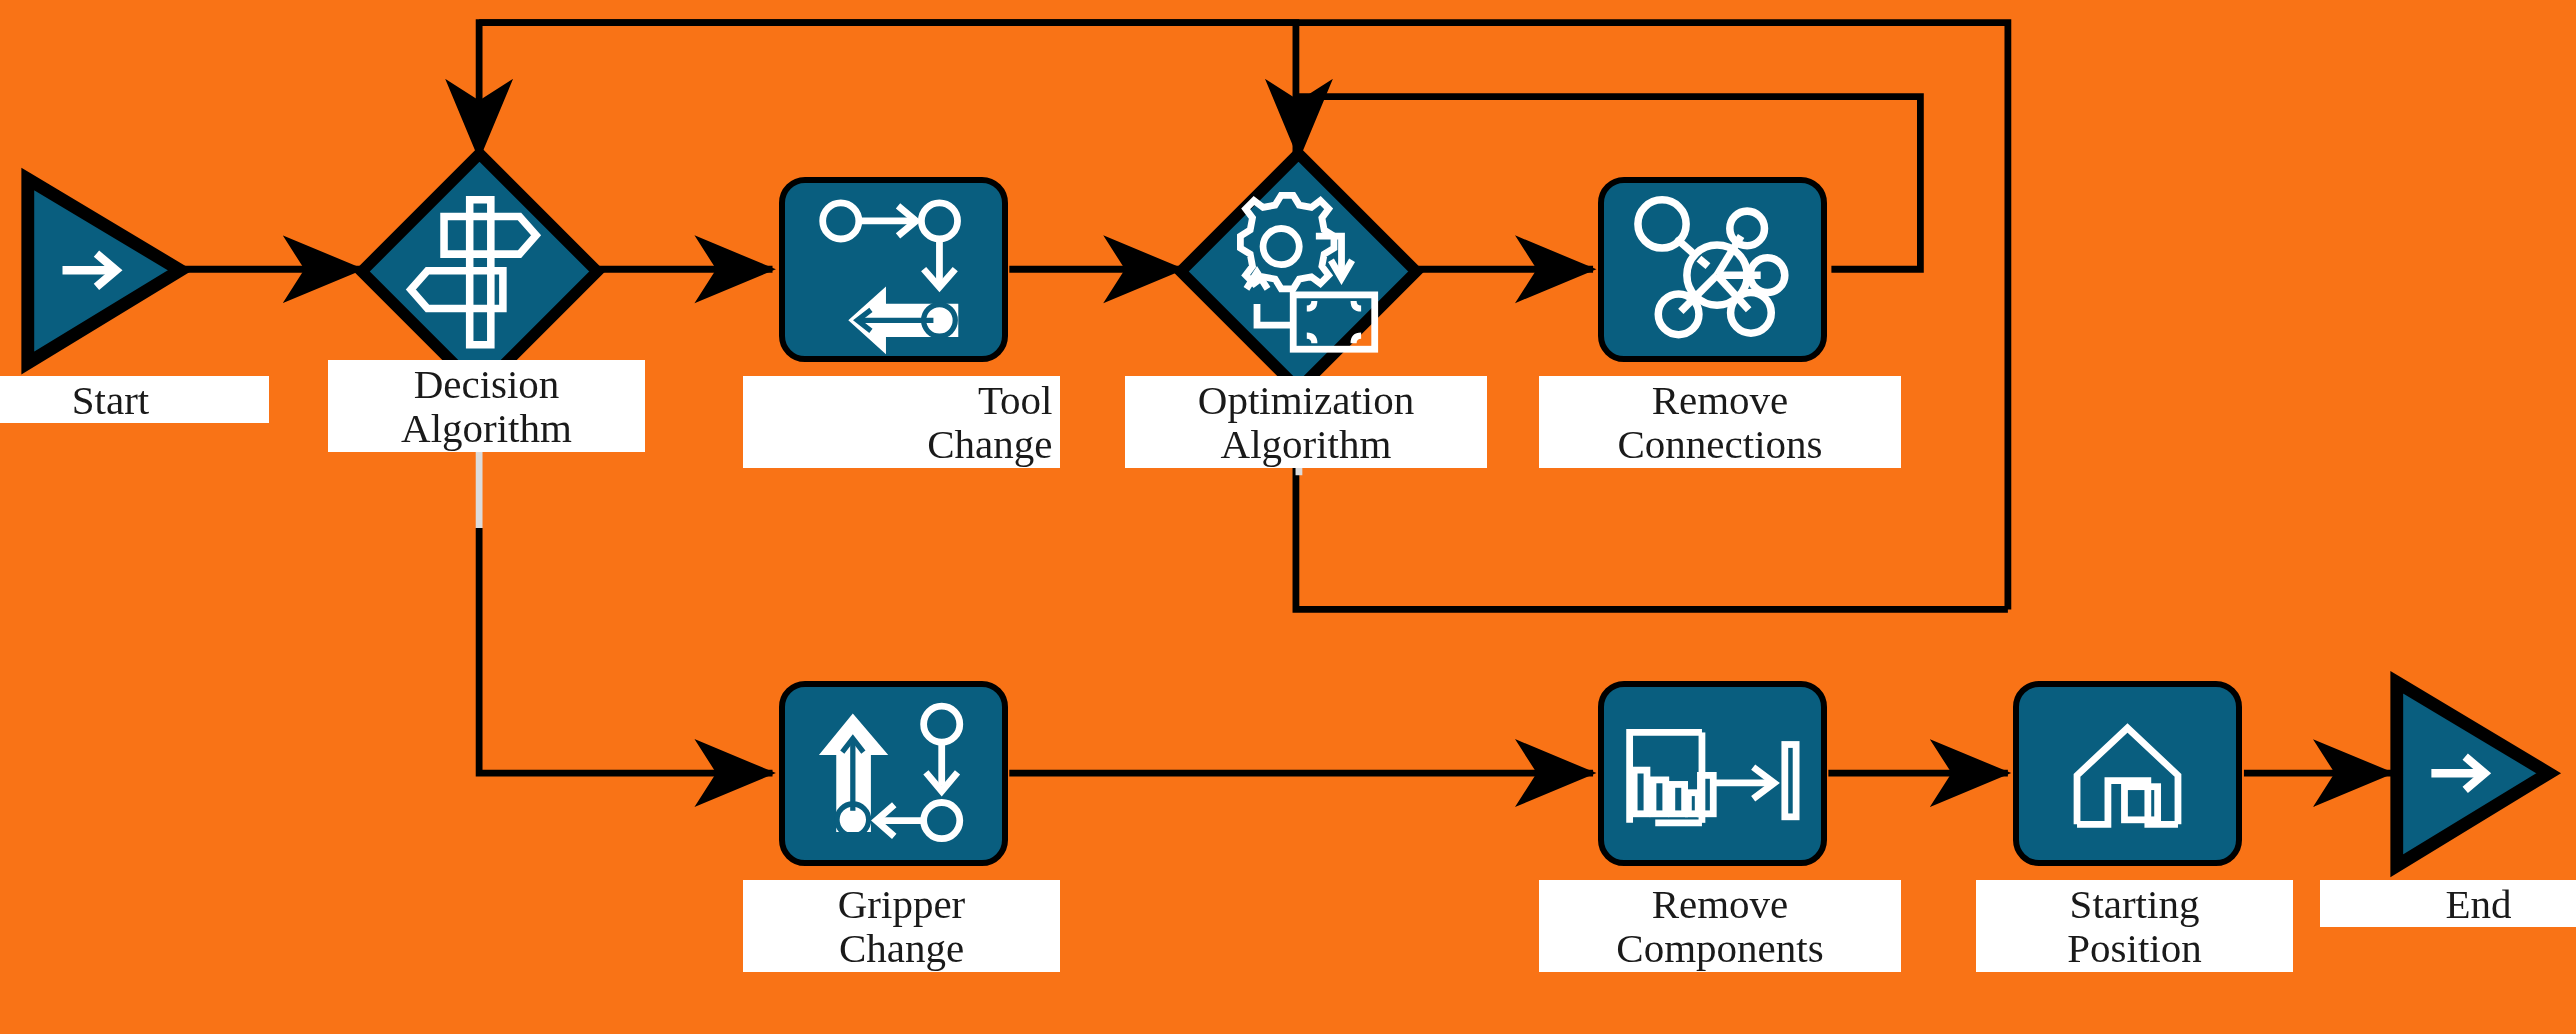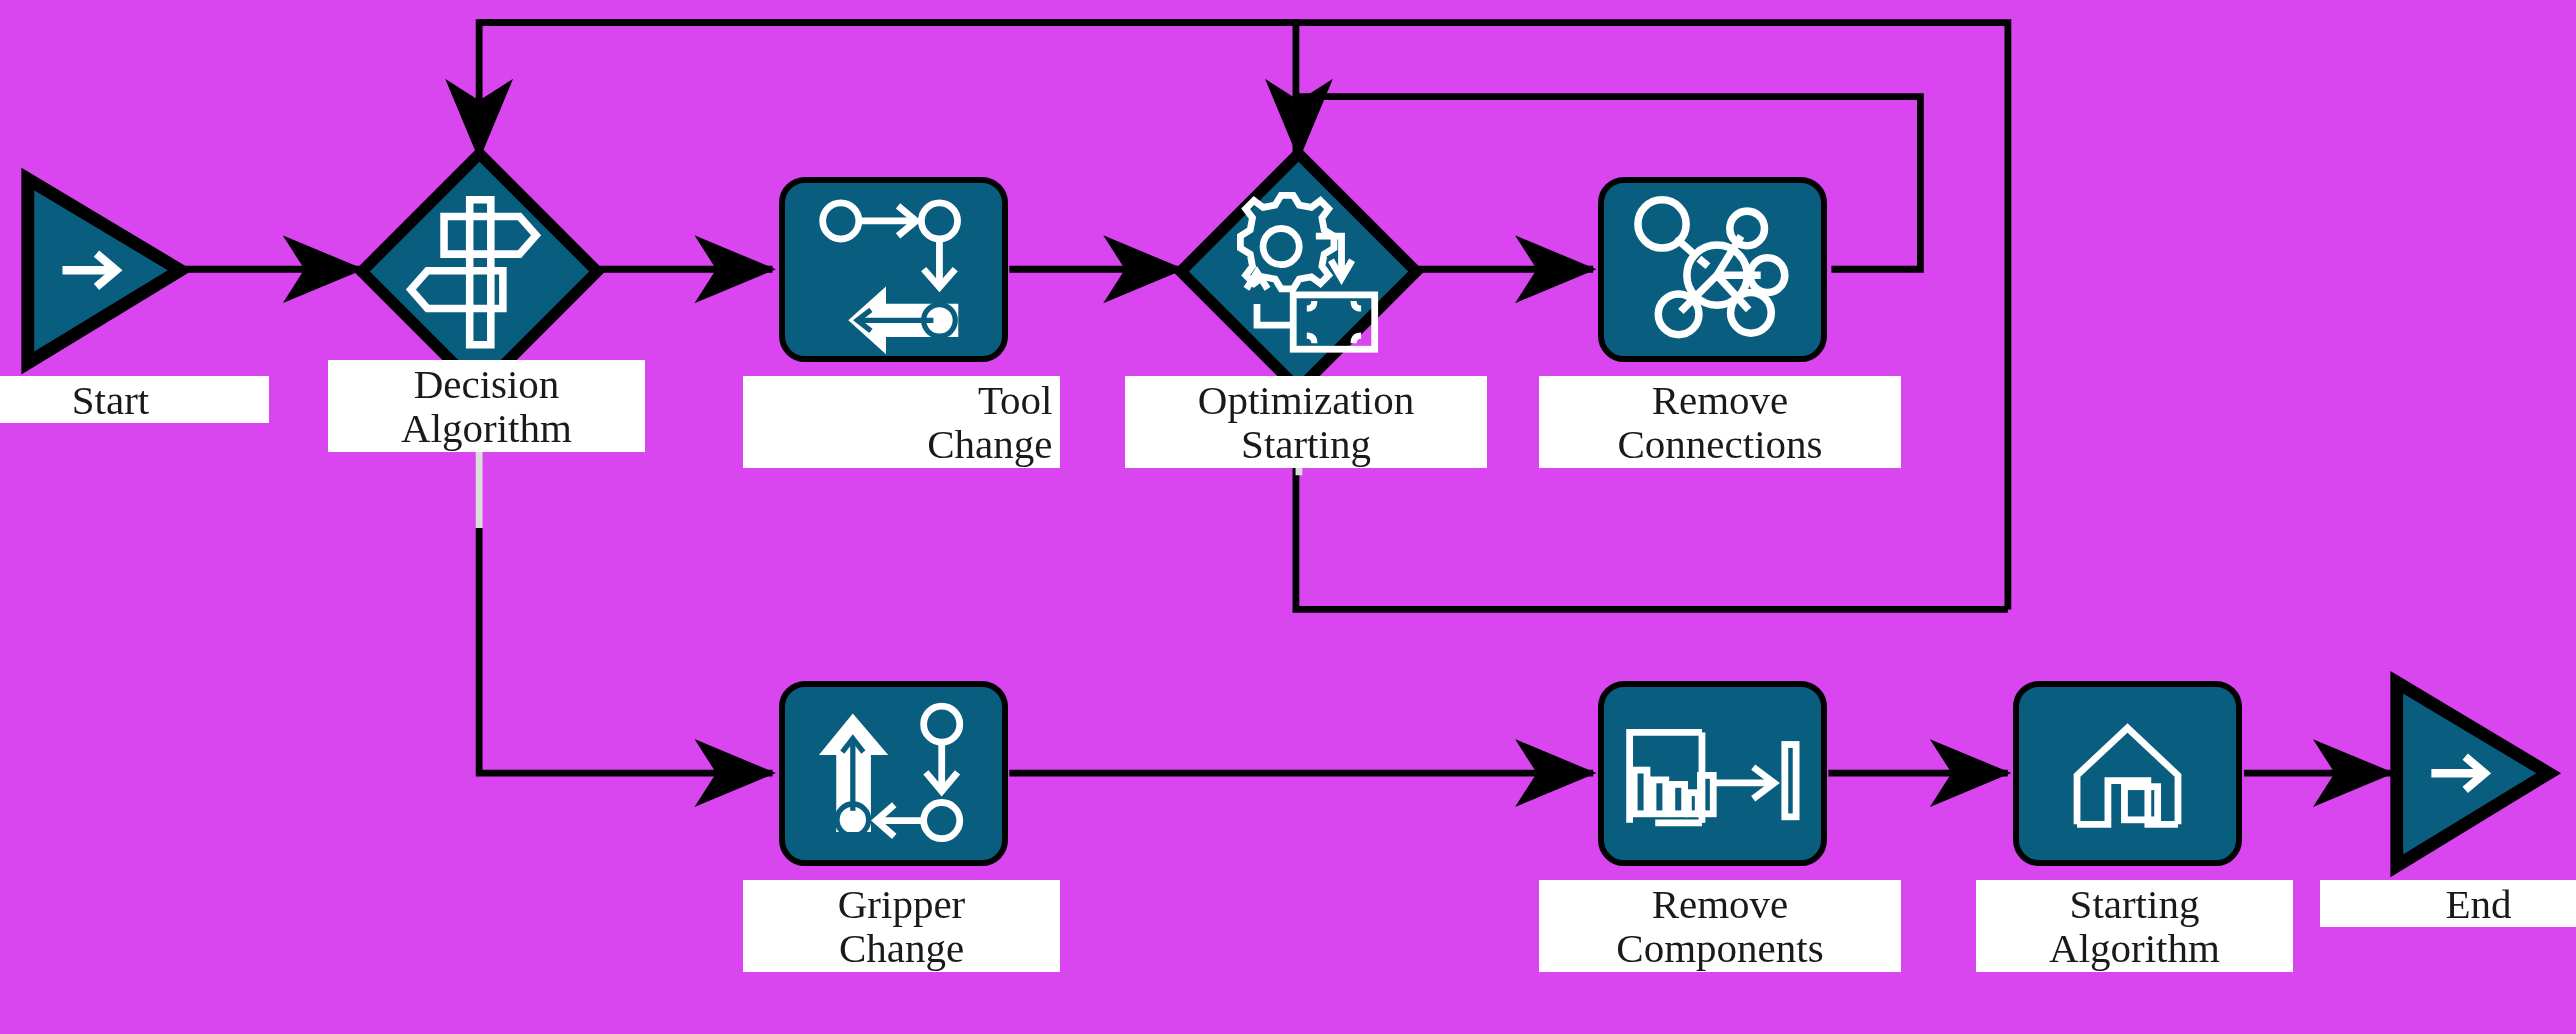--- a/index.html
+++ b/index.html
@@ -1,17 +1,17 @@
 <!DOCTYPE html>
 <html style="font-size:12px"><head>
 <meta charset="utf-8">
 <style>
   html,body{margin:0;padding:0;background:#ffffff;}
   body{font-family:"Liberation Serif",serif;}
-  #stage{position:relative;width:2576px;height:1034px;background:#d946ef;overflow:hidden;}
+  #stage{position:relative;width:2576px;height:1034px;background:#f97316;overflow:hidden;}
   #edges{position:absolute;left:0;top:0;width:2576px;height:1034px;}
   .node{position:absolute;}
   .nlabel{
     position:absolute;
     text-align:center;
     color:#1a1a1a;
     font-family:"Liberation Serif",serif;
     font-size:41px;
     line-height:1.08;
     white-space:pre-line;
@@ -132,21 +132,21 @@
         <polyline points="208,150 222,174 236,150"></polyline>
 
         <polyline points="110,208 110,236 158,236"></polyline>
         <polyline points="96,188 110,166 124,188"></polyline>
 
         <rect x="158" y="196" width="108" height="72"></rect>
         <path d="M176,214 q10,0 10,-10 M248,214 q-10,0 -10,-10 M176,250 q10,0 10,10 M248,250 q-10,0 -10,10" stroke-width="8"></path>
       </g>
     </svg>
     <div class="nlabel" style="left:1125px;top:376px;width:347px;">Optimization
-Starting</div>
+Algorithm</div>
   </div>
 
   <div class="node">
     <div class="boxnode" style="left:1598px;top:177px;width:229px;height:185px;"></div>
     <svg class="icon" style="left:1598px;top:177px;" width="229" height="185" viewBox="0 0 304 245">
       <g stroke="#FFFFFF" fill="none" stroke-width="10" stroke-linecap="round">
         <circle cx="85" cy="62" r="32"></circle>
         <line x1="107" y1="84" x2="124" y2="99"></line>
       </g>
       <g stroke="#FFFFFF" fill="none" stroke-width="10">
@@ -214,21 +214,21 @@
   <div class="node">
     <div class="boxnode" style="left:2013px;top:681px;width:229px;height:185px;"></div>
     <svg class="icon" style="left:2013px;top:681px;" width="229" height="185" viewBox="0 0 304 245">
       <g stroke="#FFFFFF" fill="none" stroke-width="9" stroke-linejoin="miter">
         <polyline points="85,190 85,125 152,62 219,125 219,190"></polyline>
         <polyline points="85,190 126,190 126,132 179,132 179,190 219,190"></polyline>
         <rect x="148" y="140" width="44" height="44"></rect>
       </g>
     </svg>
     <div class="nlabel" style="left:1976px;top:880px;width:302px;">Starting
-Algorithm</div>
+Position</div>
   </div>
 
   <div class="node">
     <svg class="icon" style="left:2390px;top:675px;" width="173" height="198" viewBox="0 0 230 262">
       <polygon points="9,9 211,130 9,253" fill="#095E7F" stroke="#000000" stroke-width="17" stroke-linejoin="miter"></polygon>
       <g stroke="#FFFFFF" stroke-width="11" fill="none">
         <line x1="55" y1="130" x2="122" y2="130"></line>
         <polyline points="100,108 126,130 100,152" stroke-linejoin="miter"></polyline>
       </g>
     </svg>

